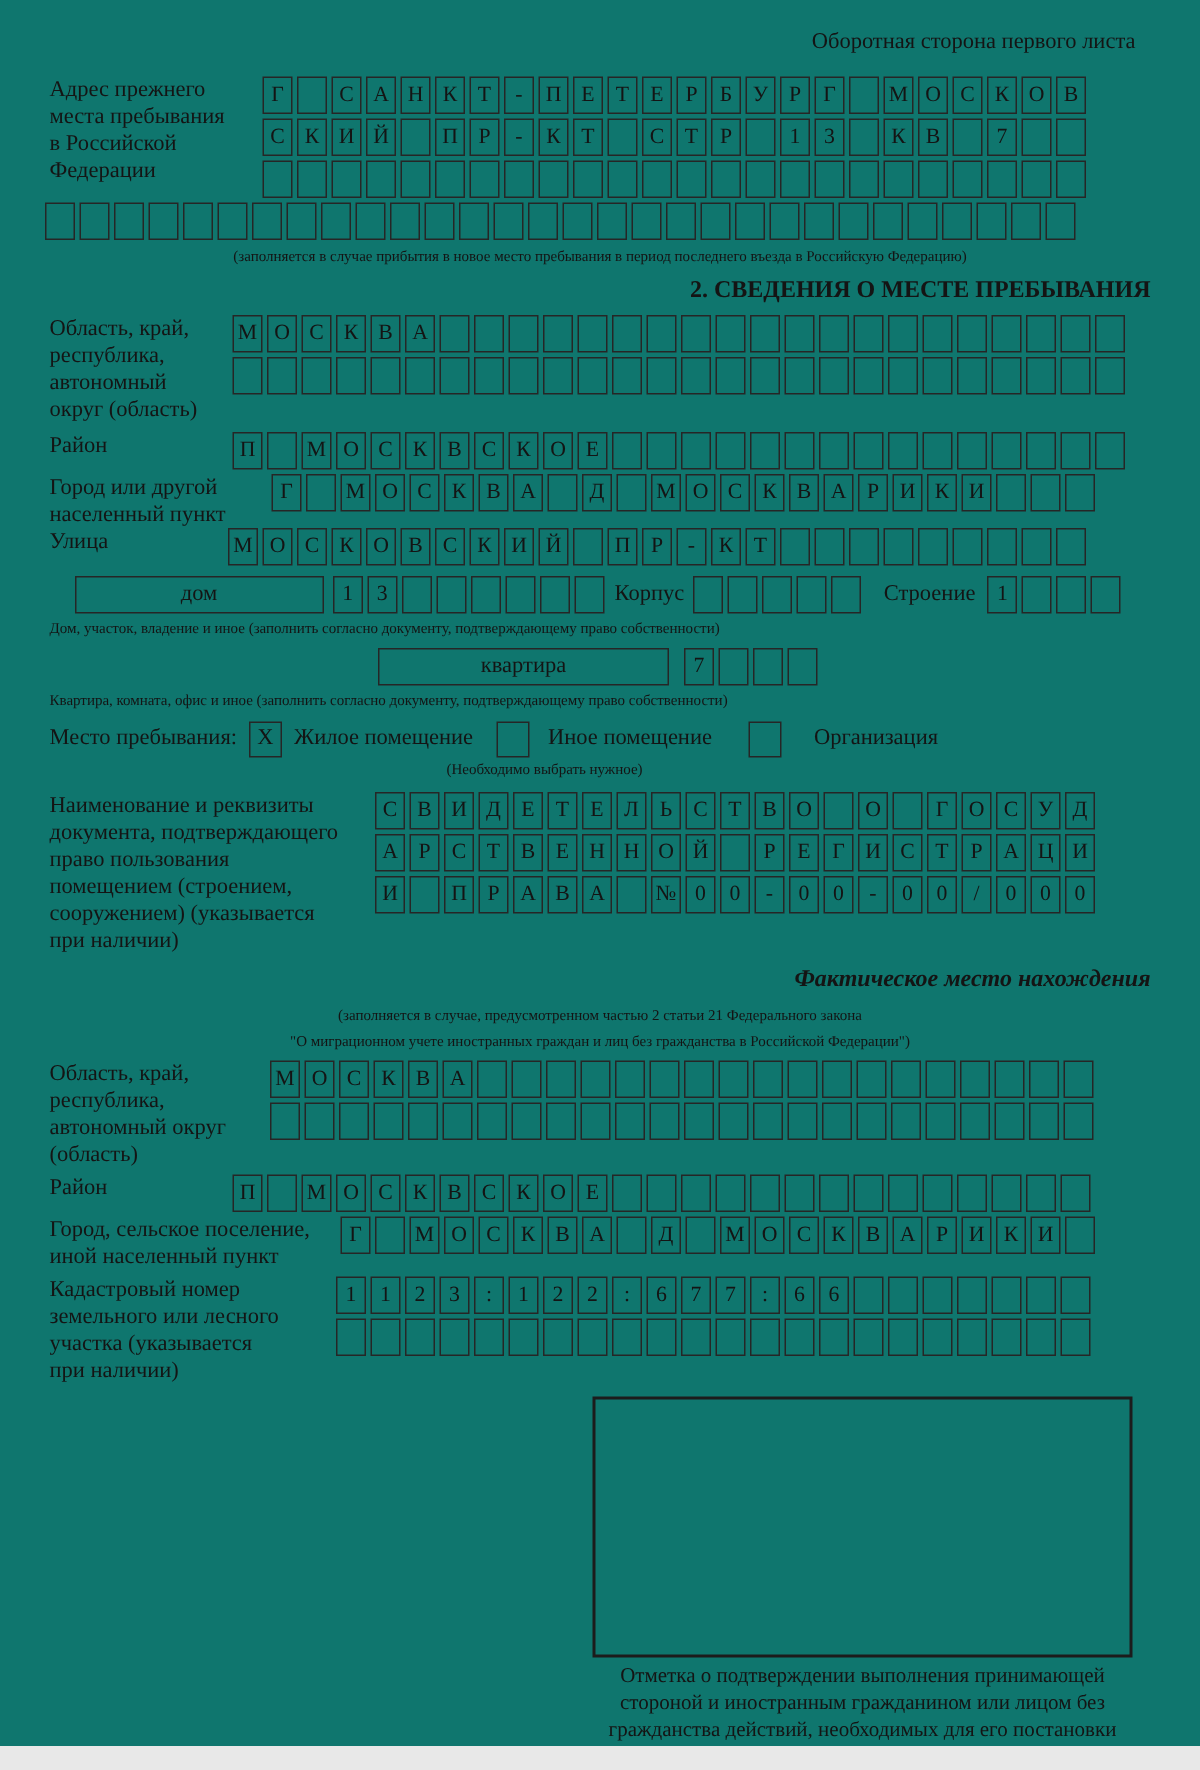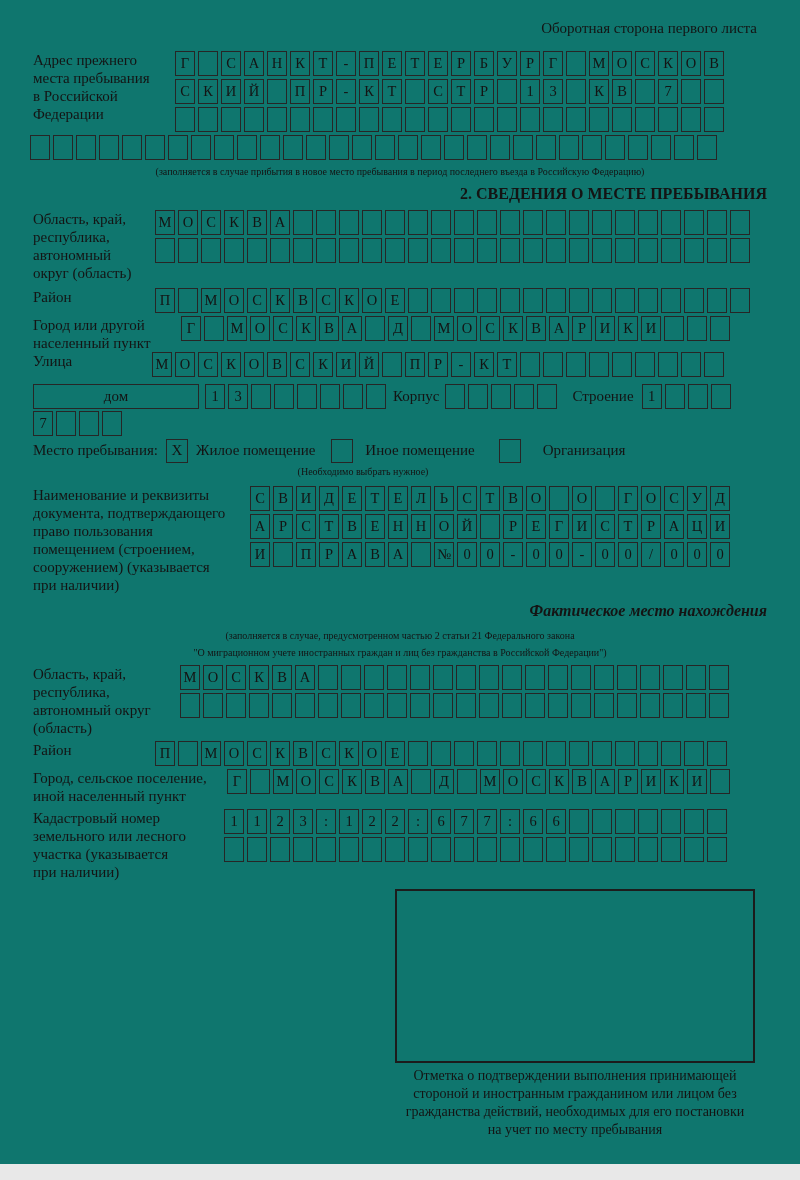--- a/index.html
+++ b/index.html
@@ -46,21 +46,21 @@
   }
 
   .stamp-box {
     width:360px; height:174px; box-sizing:border-box;
     border:2px solid #1c1c1c; margin-left:362px; margin-top:8px;
   }
   .pre { white-space:pre-line;font-family:Liberation Serif, serif; }
 
   
   .mt2{margin-top:2px;} .mt4{margin-top:4px;} .mt6{margin-top:6px;} .mt8{margin-top:8px;font-style:italic;} .mt14{margin-top:14px;}
-  .mb2{margin-bottom:2px;} .mb4{margin-bottom:4px;}
+  .mb2{margin-bottom:2px;justify-content:center;} .mb4{margin-bottom:4px;}
 </style>
 </head>
 <body>
 
 <div class="page">
 
   <div class="back-title">Оборотная сторона первого листа</div>
 
   <div class="fieldrow mt14">
     <div class="lbl" style="width:142px;">Адрес прежнего
@@ -364,29 +364,32 @@
         <span class="cell"></span>
       </div>
     <div class="inline-lbl" style="margin:0 8px 0 12px;">Строение</div>
     <div class="cellrow" style="margin-bottom:0;">
         <span class="cell">1</span>
         <span class="cell"></span>
         <span class="cell"></span>
         <span class="cell"></span>
       </div>
   </div>
+  <div class="caption mb4">Дом, участок, владение и иное (заполнить согласно документу, подтверждающему право собственности)</div>
 
   <div class="fieldrow mb2">
+    <div class="widebox" style="width:194px; margin-right:10px;">квартира</div>
     <div class="cellrow" style="margin-bottom:0;">
         <span class="cell">7</span>
         <span class="cell"></span>
         <span class="cell"></span>
         <span class="cell"></span>
       </div>
   </div>
+  <div class="caption mb4">Квартира, комната, офис и иное (заполнить согласно документу, подтверждающему право собственности)</div>
 
   <div class="fieldrow mt2" style="align-items:center;">
     <div class="inline-lbl">Место пребывания:</div>
     <span class="chk" style="margin:0 8px 0 8px;">
         <span>X</span>
       </span>
     <div class="inline-lbl">Жилое помещение</div>
     <span class="chk" style="margin:0 12px 0 16px;">
         <span></span>
       </span>

